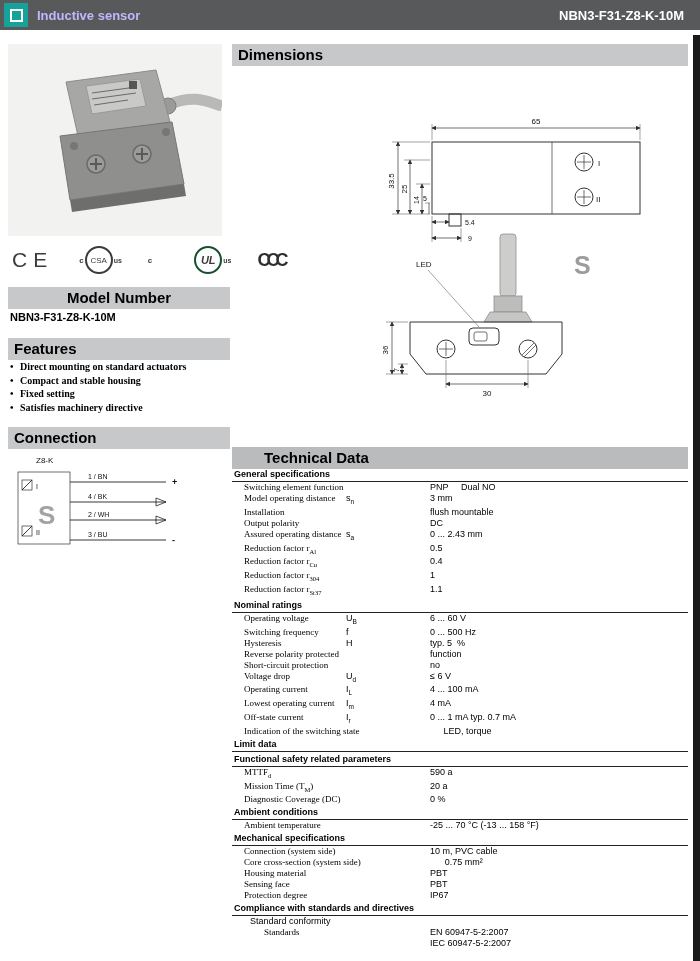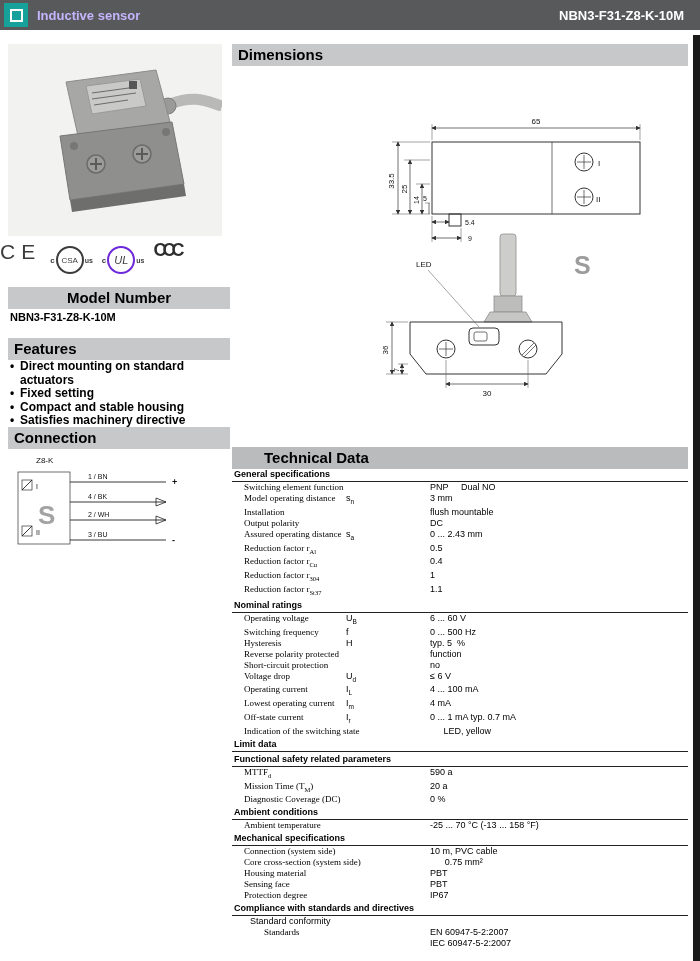--- a/index.html
+++ b/index.html
@@ -10,35 +10,35 @@
   .page{position:relative;width:700px;height:961px;background:#fff;}
 
   .topbar{position:absolute;top:0;left:0;width:700px;height:30px;background:var(--topbar);display:flex;align-items:center;}
   .logo{width:24px;height:24px;background:var(--accent);margin-left:4px;display:flex;align-items:center;justify-content:center;flex:0 0 auto;}
   .logo-inner{width:13px;height:13px;border:2px solid #fff;}
   .tb-title{color:#c4b5fd;font-weight:bold;font-size:13px;margin-left:9px;}
   .tb-model{color:#fff;font-weight:bold;font-size:13px;margin-left:auto;margin-right:16px;}
   .strip{position:absolute;right:0;top:35px;width:7px;height:926px;background:var(--strip);}
 
   .photo{position:absolute;left:8px;top:44px;width:214px;height:192px;}
-  .certs{position:absolute;left:0;top:240px;width:214px;height:40px;display:flex;gap:9px;}
+  .certs{position:absolute;left:12px;top:240px;width:214px;height:40px;display:flex;align-items:center;gap:26px;}
   .cert-ce{font-size:21px;letter-spacing:6px;color:#3c3c3c;}
   .cc-circle{display:inline-flex;align-items:center;justify-content:center;width:28px;height:28px;border:2px solid #3c3c3c;border-radius:50%;font-size:8px;font-weight:normal;color:#3c3c3c;}
-  .ul-circle{display:inline-flex;align-items:center;justify-content:center;width:28px;height:28px;border:2px solid #6d28d9;border-radius:50%;font-size:11px;font-weight:normal;font-style:italic;color:#3c3c3c;}
+  .ul-circle{display:inline-flex;align-items:center;justify-content:center;width:28px;height:28px;border:2px solid #14532d;border-radius:50%;font-size:11px;font-weight:bold;font-style:italic;color:#3c3c3c;margin-left:41px;}
   .cc-c{font-size:8px;vertical-align:top;font-weight:bold;color:#3c3c3c;}
   .cc-us{font-size:7px;vertical-align:bottom;font-weight:bold;color:#3c3c3c;}
   .cert-csa,.cert-ul{display:flex;align-items:center;gap:1px;}
   .cert-ccc{font-size:18px;font-weight:bold;letter-spacing:-4px;color:#2e2e2e;padding-right:5px;}
 
   .secbar{position:absolute;background:var(--section_bar);font-weight:bold;font-size:15px;padding:2px 6px 3px;color:#000;}
   .sb-model{left:8px;top:287px;width:222px;text-align:center;}
   .modelno{position:absolute;left:10px;top:311px;font-weight:bold;font-size:11px;}
   .sb-feat{left:8px;top:338px;width:222px;}
   .features{position:absolute;left:8px;top:360px;width:222px;list-style:none;}
-  .features li{font-weight:bold;font-size:12px;line-height:13.5px;padding-left:12px;position:relative;}
+  .features li{font-weight:bold;font-size:10px;line-height:13.5px;padding-left:12px;position:relative;font-family:Liberation Serif, serif;}
   .features li::before{content:"\2022";position:absolute;left:2px;}
   .sb-conn{left:8px;top:427px;width:222px;}
   .conn{position:absolute;left:8px;top:452px;width:222px;height:112px;}
 
   .sb-dim{left:232px;top:44px;width:456px;}
   .dims{position:absolute;left:232px;top:66px;width:456px;height:378px;}
   .sb-tech{left:232px;top:447px;width:456px;background:var(--tech_bar);padding-left:32px;}
   .ttable{position:absolute;left:232px;top:467px;width:456px;}
 
   .trow{display:flex;min-height:11px;line-height:11px;font-size:9px;white-space:nowrap;padding:0 2px;}
@@ -121,22 +121,22 @@
     </div>
     <div class="cert-ccc">CCC</div>
   </div>
 
   <div class="secbar sb-model">Model Number</div>
   <div class="modelno">NBN3-F31-Z8-K-10M</div>
 
   <div class="secbar sb-feat">Features</div>
   <ul class="features" id="features">
       <li>Direct mounting on standard actuators</li>
+      <li>Compact and stable housing</li>
       <li>Fixed setting</li>
-      <li>Compact and stable housing</li>
       <li>Satisfies machinery directive</li>
     </ul>
 
   <div class="secbar sb-conn">Connection</div>
   <div class="conn">
     <svg width="222" height="112" viewBox="0 0 222 112">
       <text x="28" y="11" class="ct">Z8-K</text>
       <g>
         <rect x="10" y="20" width="52" height="72" class="o7"></rect>
         <text x="30" y="72" class="bigS">S</text>
@@ -343,21 +343,21 @@
         <span class="tv">4 mA</span>
       </div>
       <div class="trow">
         <span class="tl">Off-state current</span>
         <span class="ts">I<sub>r</sub></span>
         <span class="tv">0 ... 1 mA typ. 0.7 mA</span>
       </div>
       <div class="trow">
         <span class="tl">Indication of the switching state</span>
         <span class="ts"></span>
-        <span class="tv">LED, yellow</span>
+        <span class="tv">LED, torque</span>
       </div>
       <div class="trow tsec">Limit data</div>
       <div class="trow tsec">Functional safety related parameters</div>
       <div class="trow">
         <span class="tl">MTTF<sub>d</sub></span>
         <span class="ts"></span>
         <span class="tv">590 a</span>
       </div>
       <div class="trow">
         <span class="tl">Mission Time (T<sub>M</sub>)</span>

